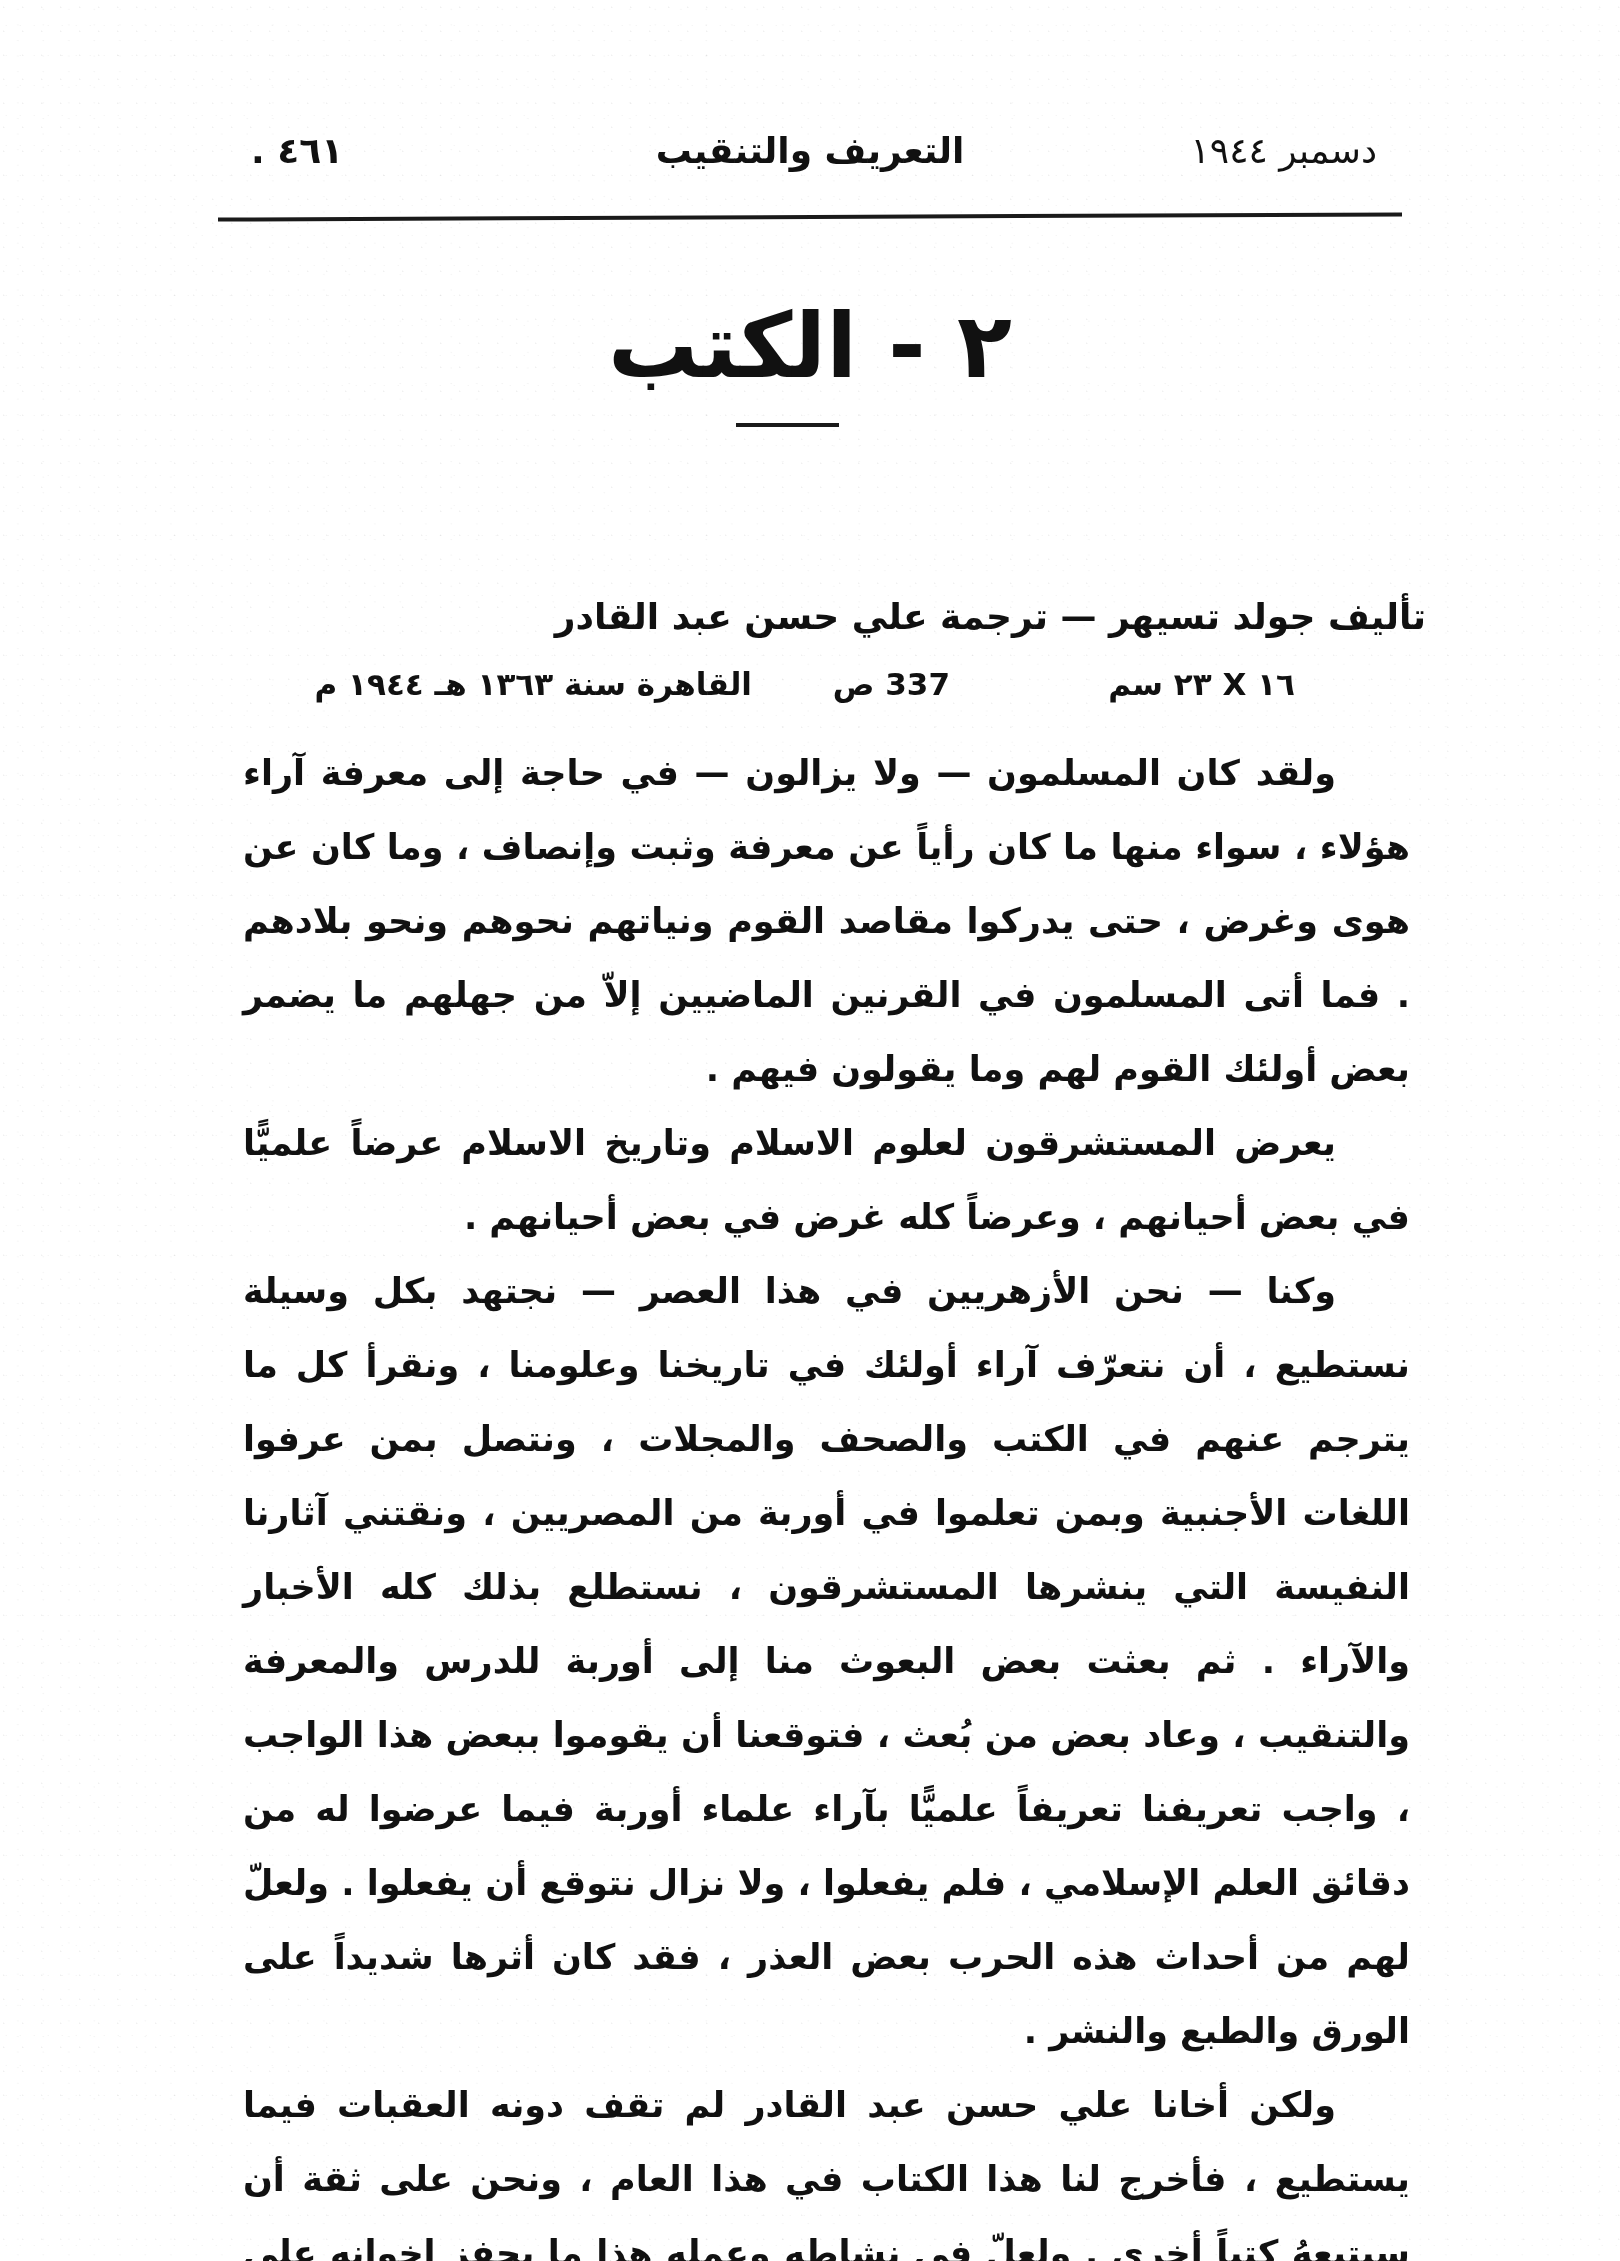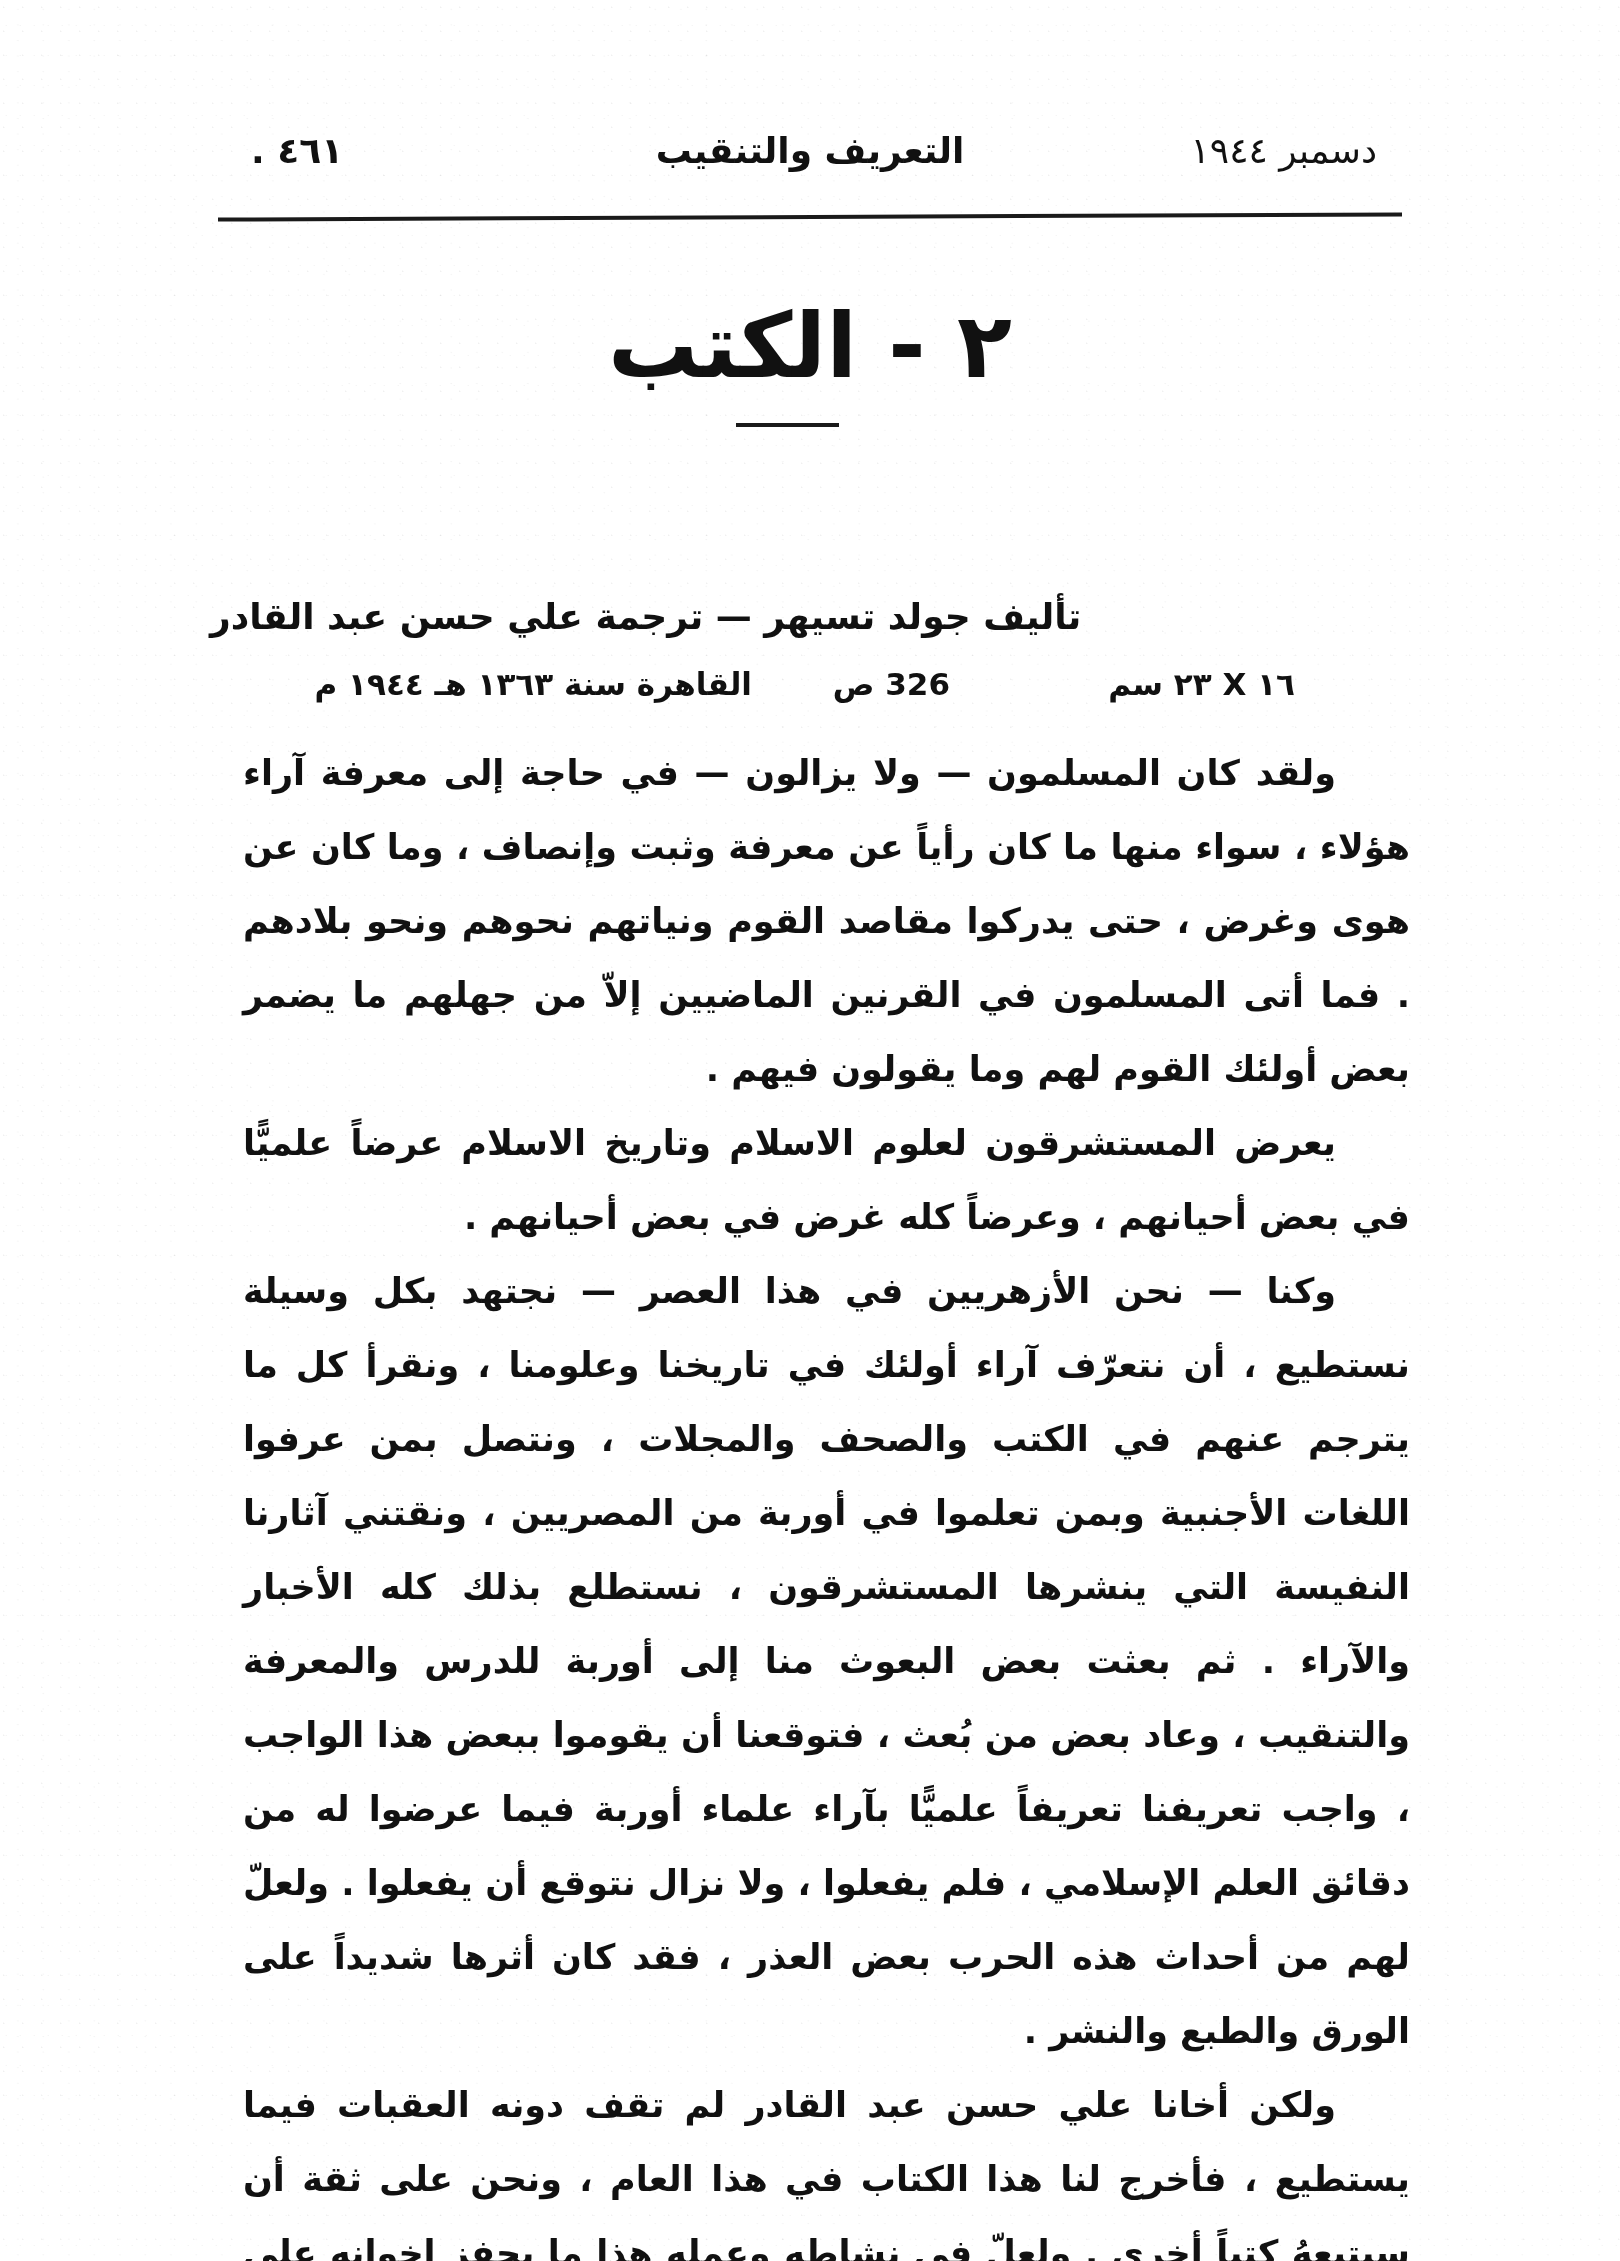--- a/index.html
+++ b/index.html
@@ -103,23 +103,23 @@
       top: 497px;
       left: 0;
       width: 1200px;
       text-align: center;
       font-size: 44px;
       font-weight: bold;
     }
     .book-author {
       position: absolute;
       top: 596px;
-      left: 0;
+      left: 16px;
       width: 1200px;
-      text-align: left;
+      text-align: right;
       font-size: 36px;
       font-weight: bold;
     }
     .book-meta {
       position: absolute;
       top: 666px;
       left: 0;
       width: 1200px;
       direction: rtl;
       font-size: 31px;
@@ -161,21 +161,21 @@
     <span class="page-number">٤٦١ .</span>
   </div>
   <div class="header-rule"></div>
 
   <div class="section-title">٢ - الكتب</div>
   <div class="title-rule"></div>
 
   <div class="book-author">تأليف جولد تسيهر — ترجمة علي حسن عبد القادر</div>
   <div class="book-meta">
     <span class="dims">١٦ X ٢٣ سم</span>
-    <span class="pages">326 ص</span>
+    <span class="pages">337 ص</span>
     <span class="imprint">القاهرة سنة ١٣٦٣ هـ ١٩٤٤ م</span>
   </div>
 
   <div class="body-text">
     <p>ولقد كان المسلمون — ولا يزالون — في حاجة إلى معرفة آراء هؤلاء ، سواء منها ما كان رأياً عن معرفة وثبت وإنصاف ، وما كان عن هوى وغرض ، حتى يدركوا مقاصد القوم ونياتهم نحوهم ونحو بلادهم . فما أتى المسلمون في القرنين الماضيين إلاّ من جهلهم ما يضمر بعض أولئك القوم لهم وما يقولون فيهم .</p>
     <p>يعرض المستشرقون لعلوم الاسلام وتاريخ الاسلام عرضاً علميًّا في بعض أحيانهم ، وعرضاً كله غرض في بعض أحيانهم .</p>
     <p>وكنا — نحن الأزهريين في هذا العصر — نجتهد بكل وسيلة نستطيع ، أن نتعرّف آراء أولئك في تاريخنا وعلومنا ، ونقرأ كل ما يترجم عنهم في الكتب والصحف والمجلات ، ونتصل بمن عرفوا اللغات الأجنبية وبمن تعلموا في أوربة من المصريين ، ونقتني آثارنا النفيسة التي ينشرها المستشرقون ، نستطلع بذلك كله الأخبار والآراء . ثم بعثت بعض البعوث منا إلى أوربة للدرس والمعرفة والتنقيب ، وعاد بعض من بُعث ، فتوقعنا أن يقوموا ببعض هذا الواجب ، واجب تعريفنا تعريفاً علميًّا بآراء علماء أوربة فيما عرضوا له من دقائق العلم الإسلامي ، فلم يفعلوا ، ولا نزال نتوقع أن يفعلوا . ولعلّ لهم من أحداث هذه الحرب بعض العذر ، فقد كان أثرها شديداً على الورق والطبع والنشر .</p>
     <p>ولكن أخانا علي حسن عبد القادر لم تقف دونه العقبات فيما يستطيع ، فأخرج لنا هذا الكتاب في هذا العام ، ونحن على ثقة أن سيتبعهُ كتباً أخرى . ولعلّ في نشاطه وعمله هذا ما يحفز إخوانه على أن يقوموا بحركة مباركة في الترجمة والنشر ، قياماً ببعض الواجب عليهم نحو أزهرهم .</p>
 
   </div>

